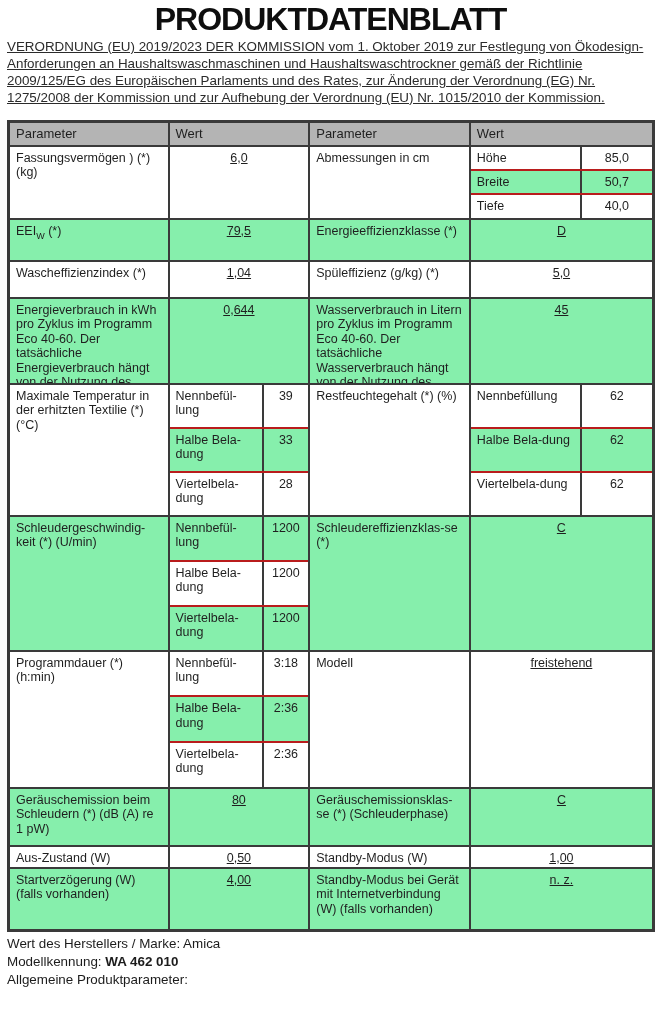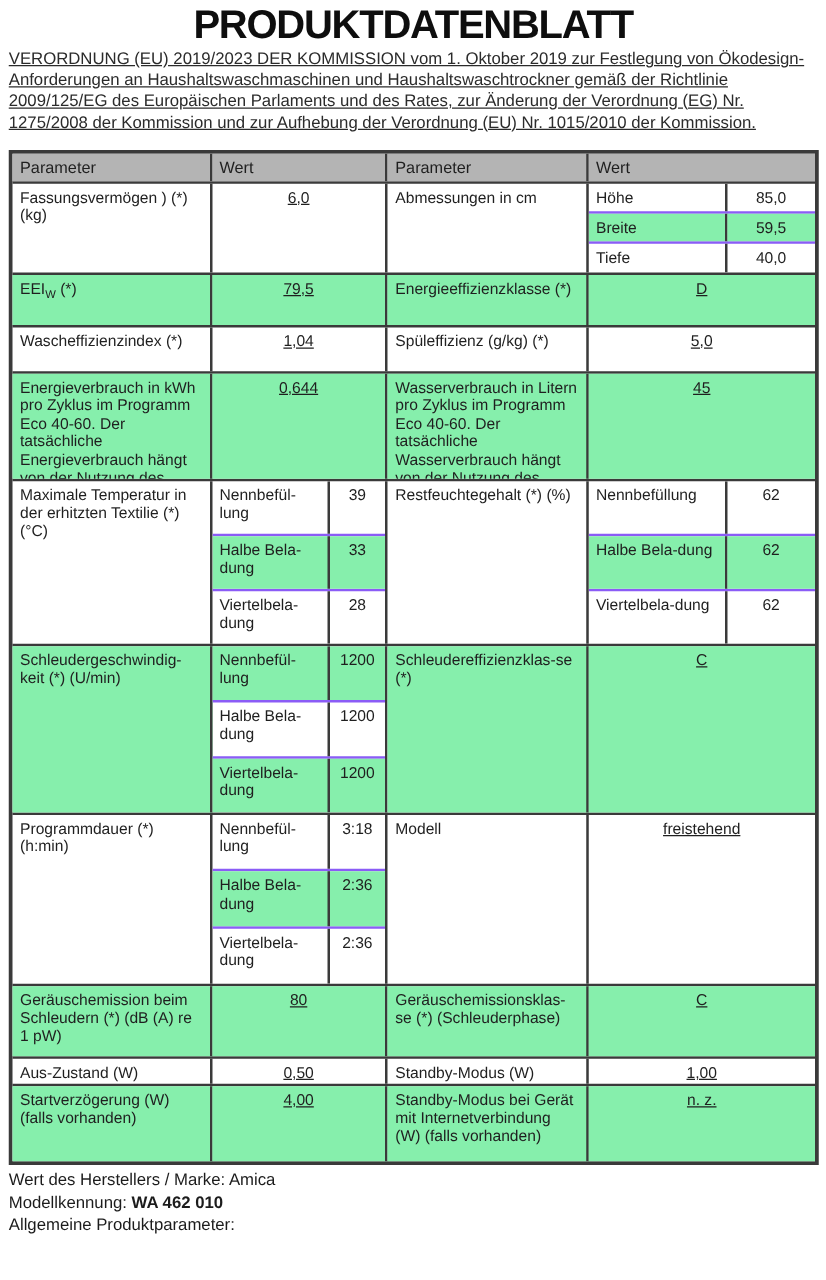--- a/index.html
+++ b/index.html
@@ -43,21 +43,21 @@
   .r3  { height:37px; }
   .r4  { height:86px; }
   .r5  { height:132px; }
   .r6  { height:135px; }
   .r7  { height:137px; }
   .r8  { height:58px; }
   .r9  { height:22px; }
   .r10 { height:60px; }
   
   .subcell { padding:0; display:flex; flex-direction:column; }
-  .subrow { display:flex; flex:1; border-bottom:2px solid #8b5cf6; }
+  .subrow { display:flex; flex:1; border-bottom:2px solid #b91c1c; }
   .subrow:last-child { border-bottom:none; }
   .sublabel { border-right:2px solid #3a3a3a; padding:4px 4px 2px 6px; overflow:hidden; }
   .subval { text-align:center; padding:4px 2px 2px 2px; flex:1; }
   .c2 .sublabel { width:94px; }
   .c4 .sublabel { width:111px; }
   sub.eei-sub { font-size:9px; }
   
   .footer { padding:3px 4px 0 7px; }
   .f-line { font-size:13.4px; line-height:1.35; color:#1c1c1c; }
   .f-bold { font-weight:bold; }
@@ -83,21 +83,21 @@
       <div class="cell c1">Fassungsvermögen ) (*) (kg)</div>
       <div class="cell c2 val">6,0</div>
       <div class="cell c3">Abmessungen in cm</div>
       <div class="cell c4 subcell">
         <div class="subrow">
           <div class="sublabel">Höhe</div>
           <div class="subval">85,0</div>
         </div>
         <div class="subrow">
           <div class="sublabel gray">Breite</div>
-          <div class="subval gray">59,5</div>
+          <div class="subval gray">50,7</div>
         </div>
         <div class="subrow">
           <div class="sublabel">Tiefe</div>
           <div class="subval">40,0</div>
         </div>
       </div>
     </div>
 
     <div class="trow r2">
       <div class="cell c1 gray"><span>EEI</span><sub class="eei-sub">W</sub><span> (*)</span></div>

